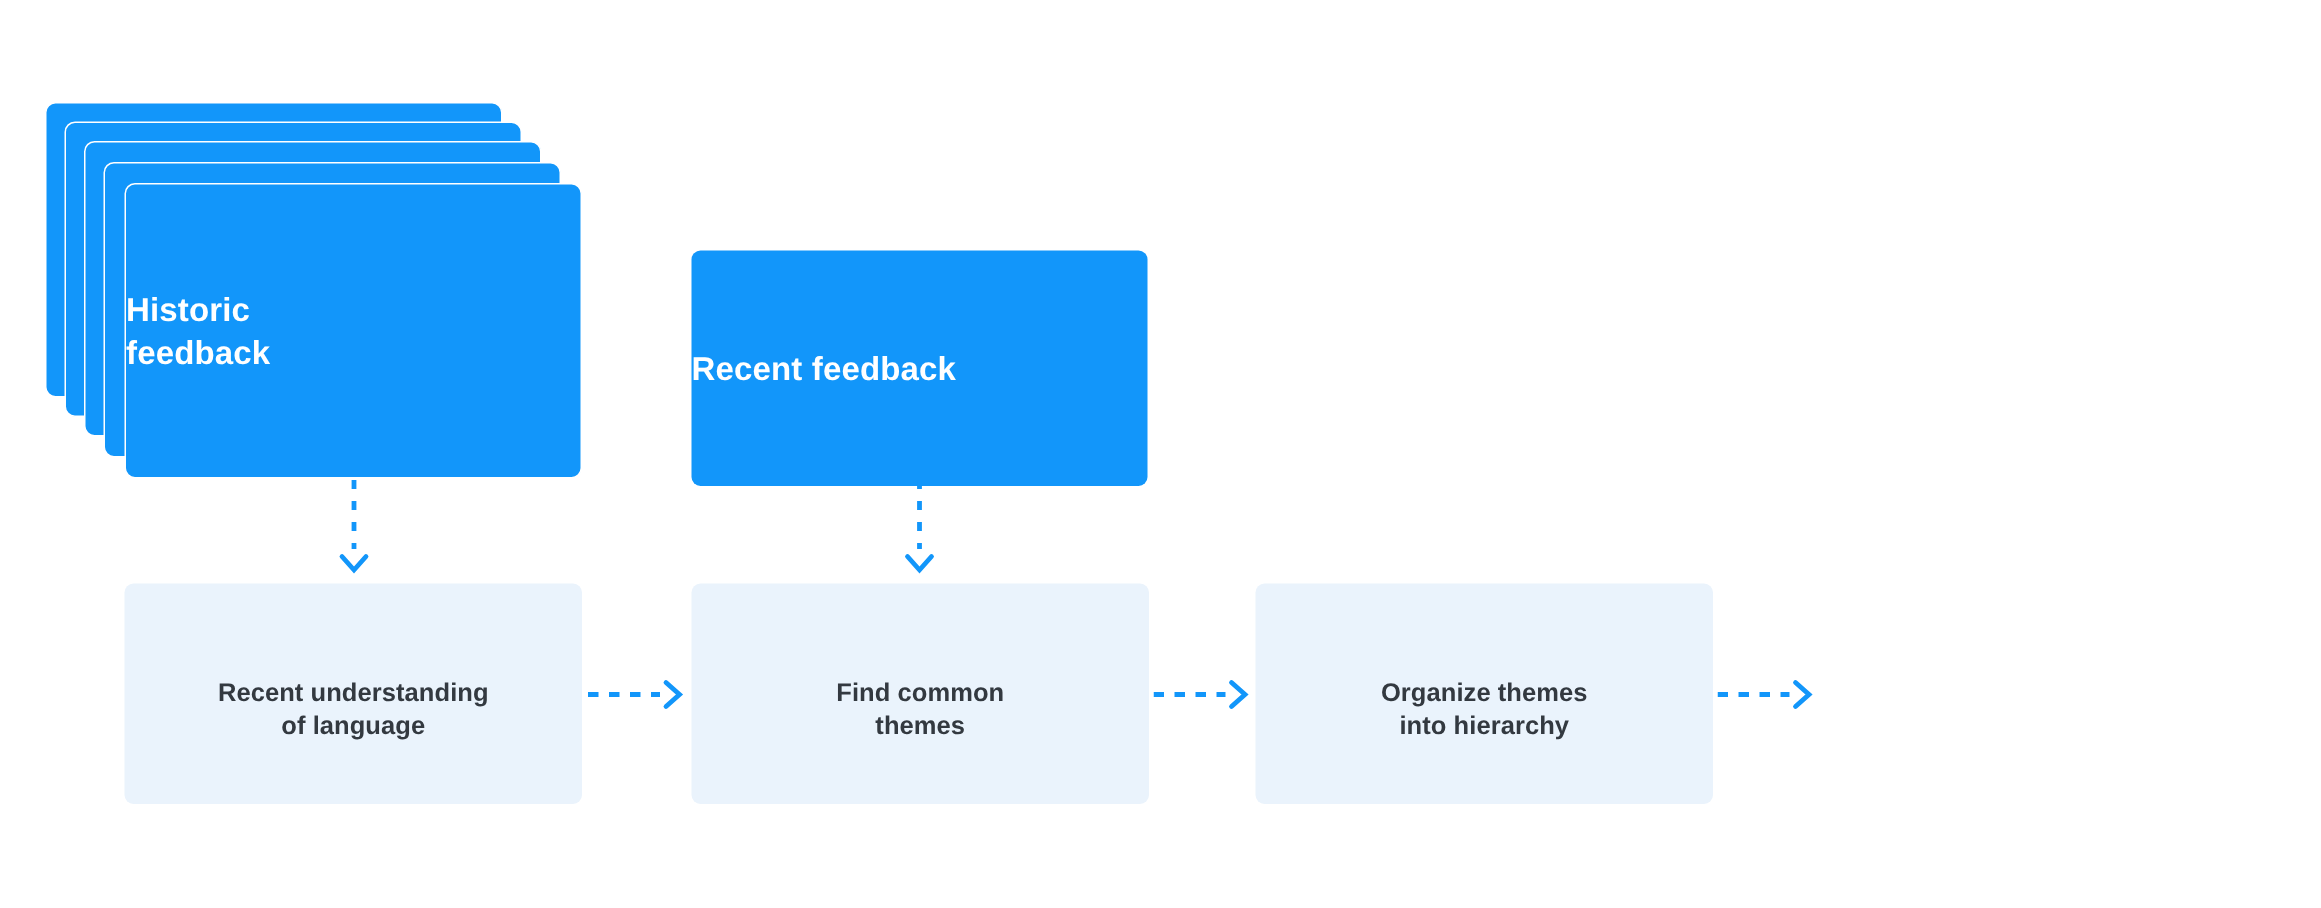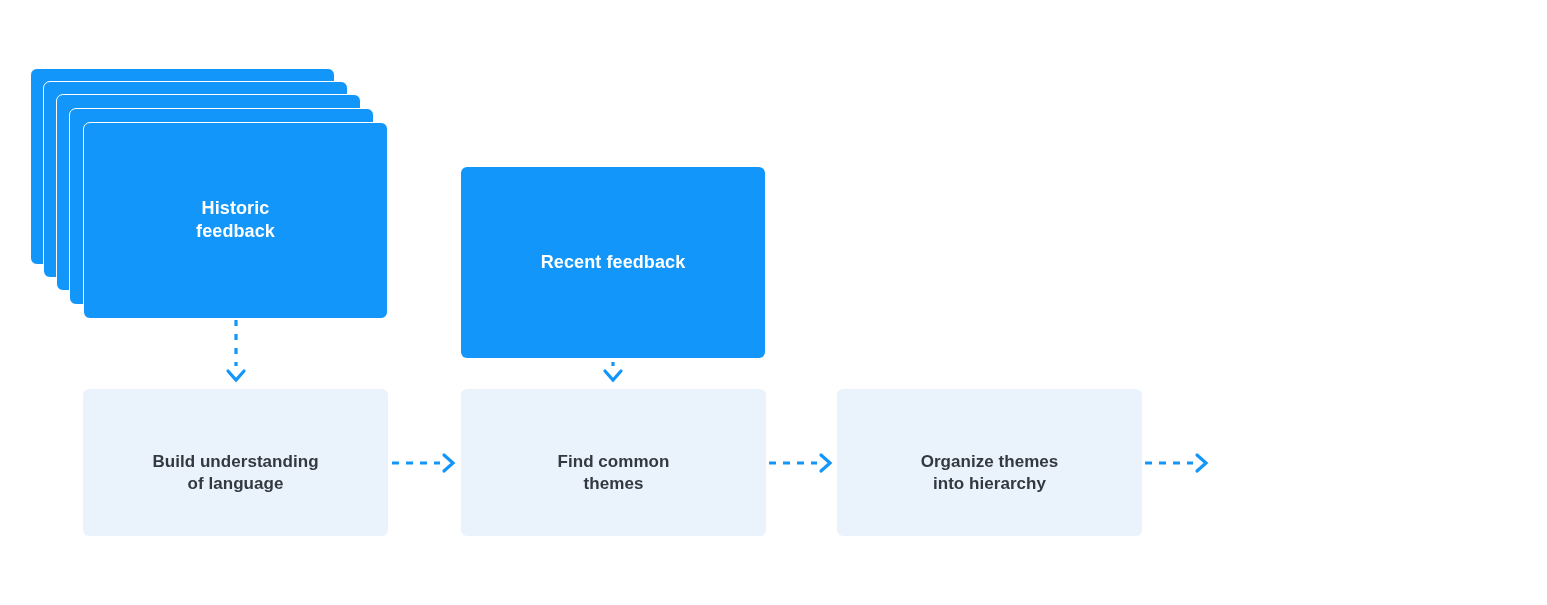--- a/index.html
+++ b/index.html
@@ -42,40 +42,39 @@
   .stack-card.s2 { left: 26px; top: 26px; }
   .stack-card.s3 { left: 39px; top: 40px; }
   .stack-card.s4 { left: 53px; top: 54px; border-color: #ffffff; }
 
   .card-label {
     position: absolute;
     left: 0;
     right: 0;
     top: 50%;
     transform: translateY(-50%);
-    text-align: center;
     color: #ffffff;
-    font-size: 18px;
+    font-size: 22px;
     font-weight: 700;
     line-height: 1.32;
     letter-spacing: 0.1px;
     white-space: pre-line;
   }
 
   .solid-box {
     position: absolute;
     background: #1296fa;
     border-radius: 6px;
     box-sizing: border-box;
   }
   #recent-feedback-card {
     left: 461px;
     top: 167px;
     width: 304px;
-    height: 191px;
+    height: 157px;
   }
 
   
   .step-box {
     position: absolute;
     top: 389px;
     width: 305px;
     height: 147px;
     background: #eaf3fc;
     border-radius: 6px;
@@ -146,21 +145,21 @@
   </div>
 
   <div class="arrow arrow-v" id="arrow-down-recent">
     <svg width="26" height="66" viewBox="0 0 26 66" xmlns="http://www.w3.org/2000/svg">
       <line x1="13" y1="0" x2="13" y2="46" stroke="#1296fa" stroke-width="3.2" stroke-dasharray="6 8" stroke-linecap="butt"></line>
       <polyline points="5,51 13,60 21,51" fill="none" stroke="#1296fa" stroke-width="3.2" stroke-linecap="round" stroke-linejoin="miter"></polyline>
     </svg>
   </div>
 
   <div class="step-box" id="step-box-0">
-    <div class="step-label">Build understanding
+    <div class="step-label">Recent understanding
 of language</div>
   </div>
 
   <div class="step-box" id="step-box-1">
     <div class="step-label">Find common
 themes</div>
   </div>
 
   <div class="step-box" id="step-box-2">
     <div class="step-label">Organize themes

